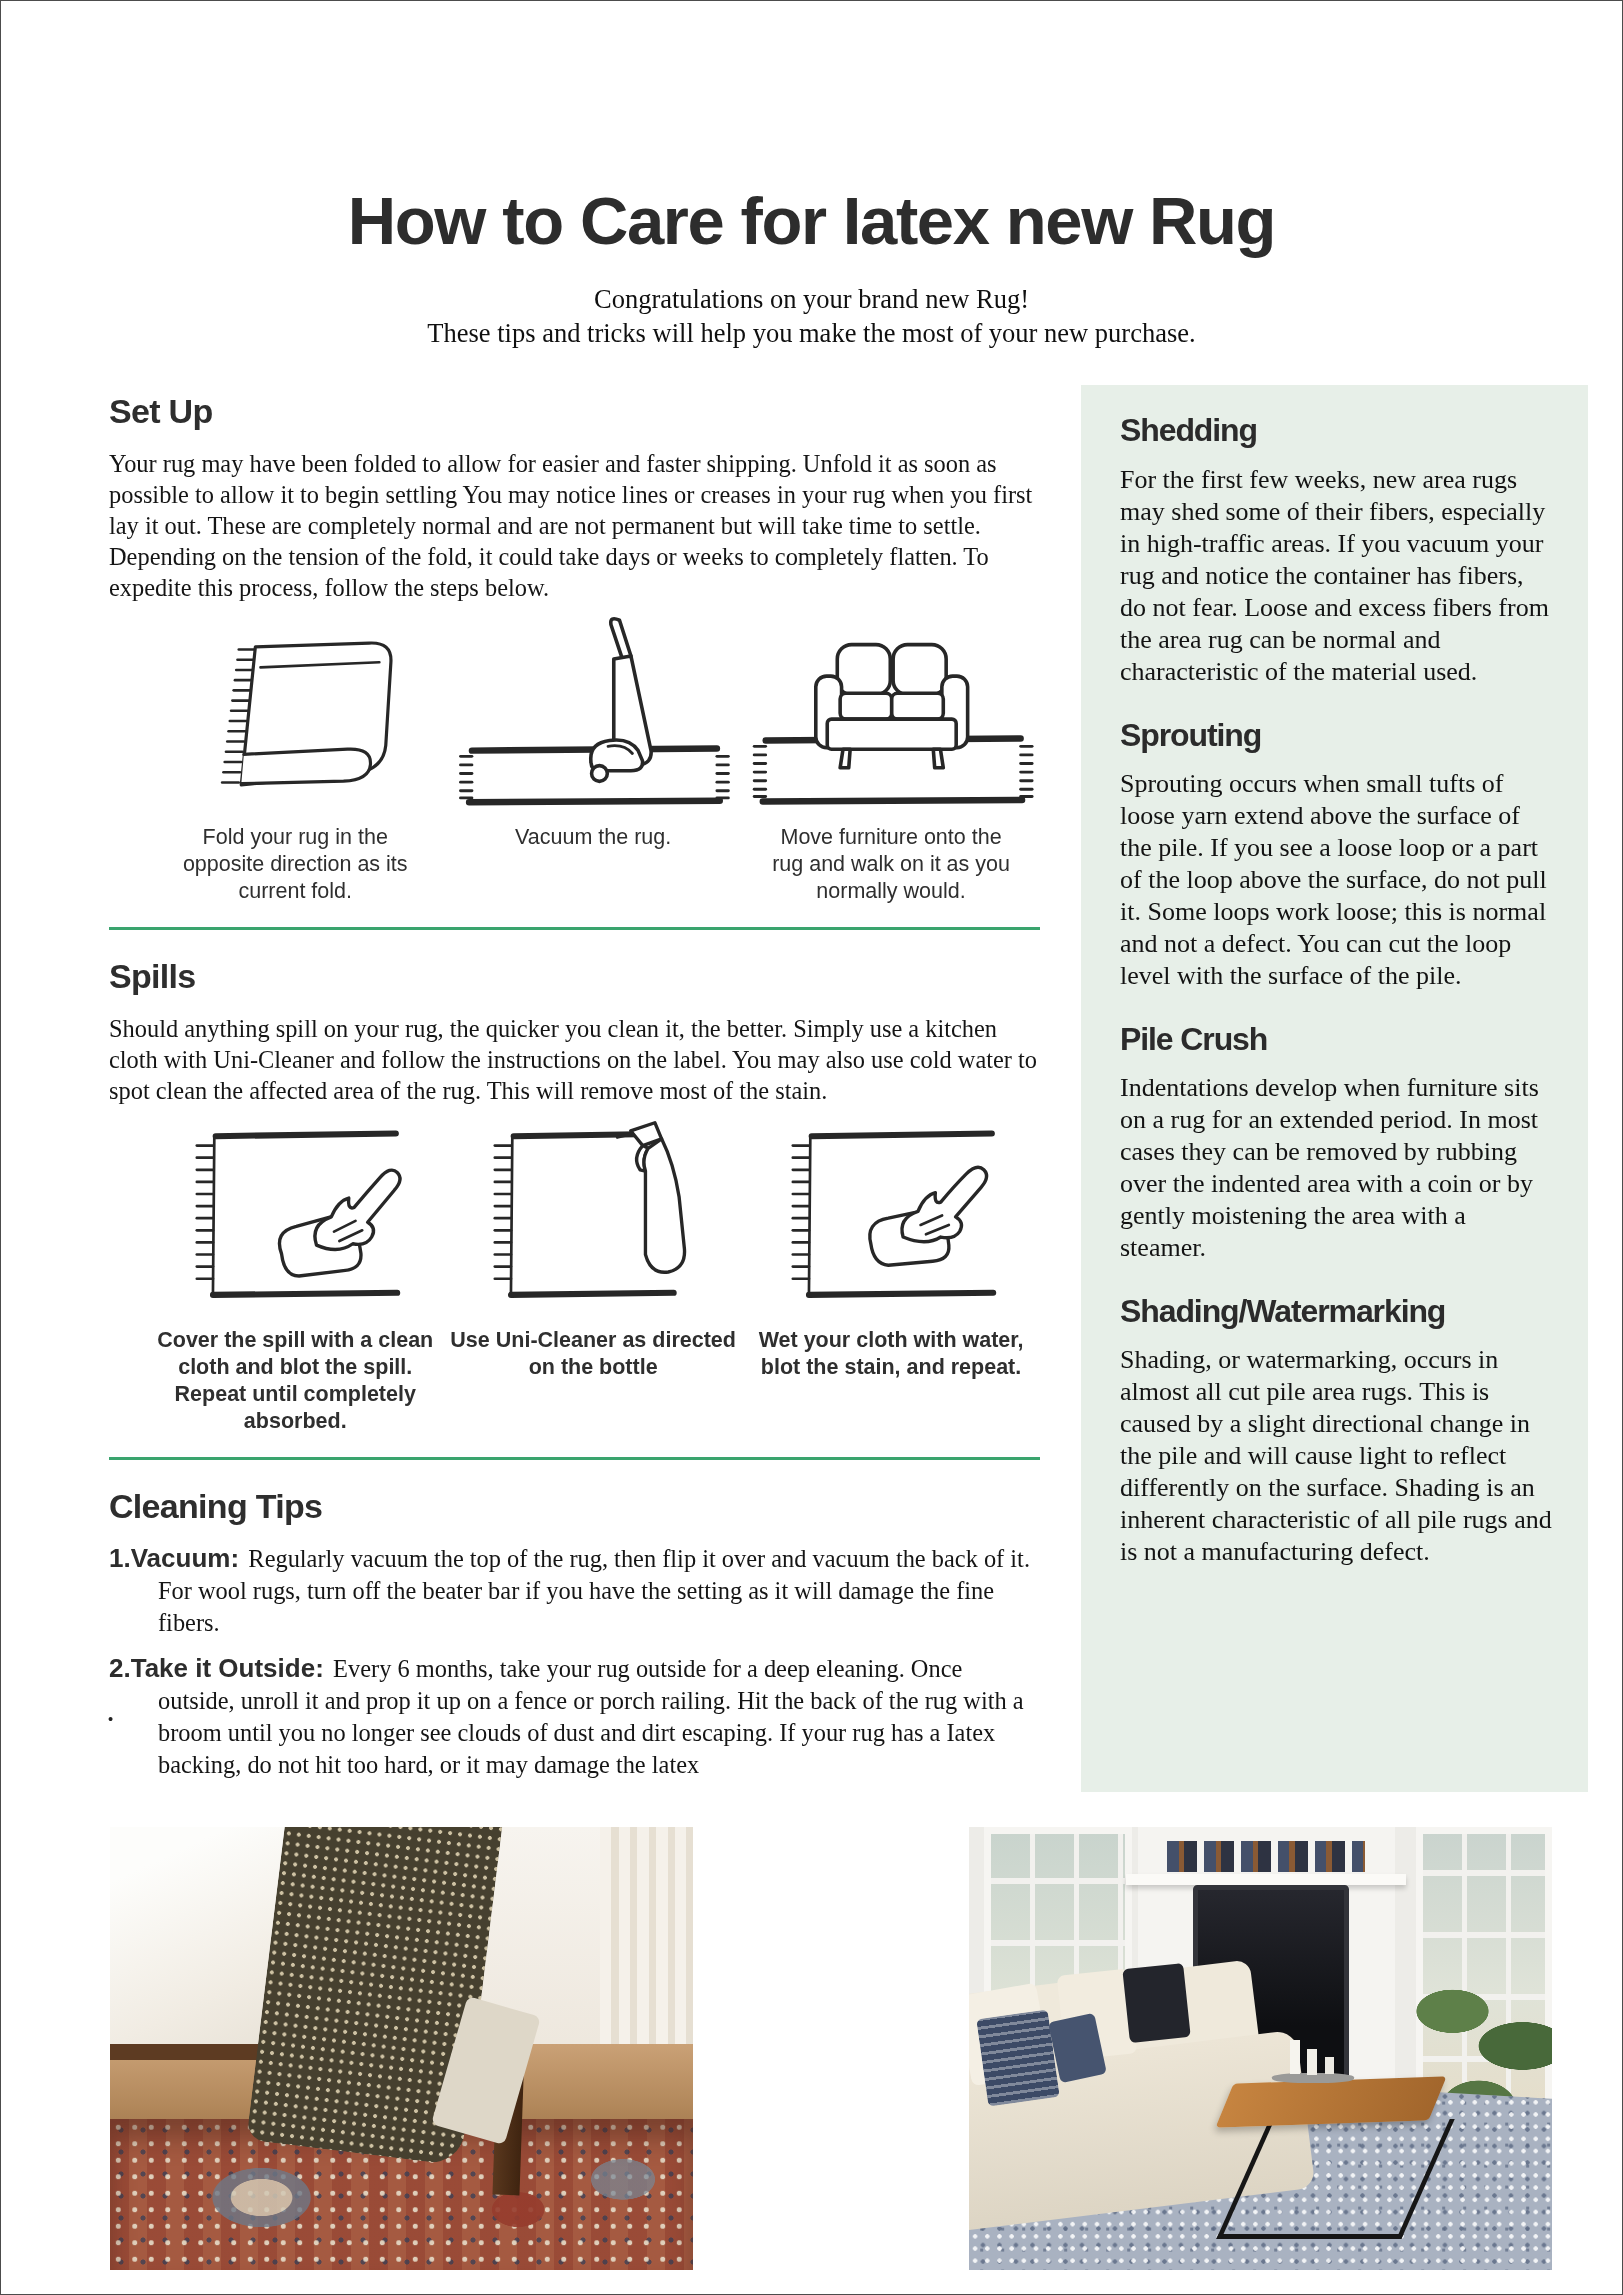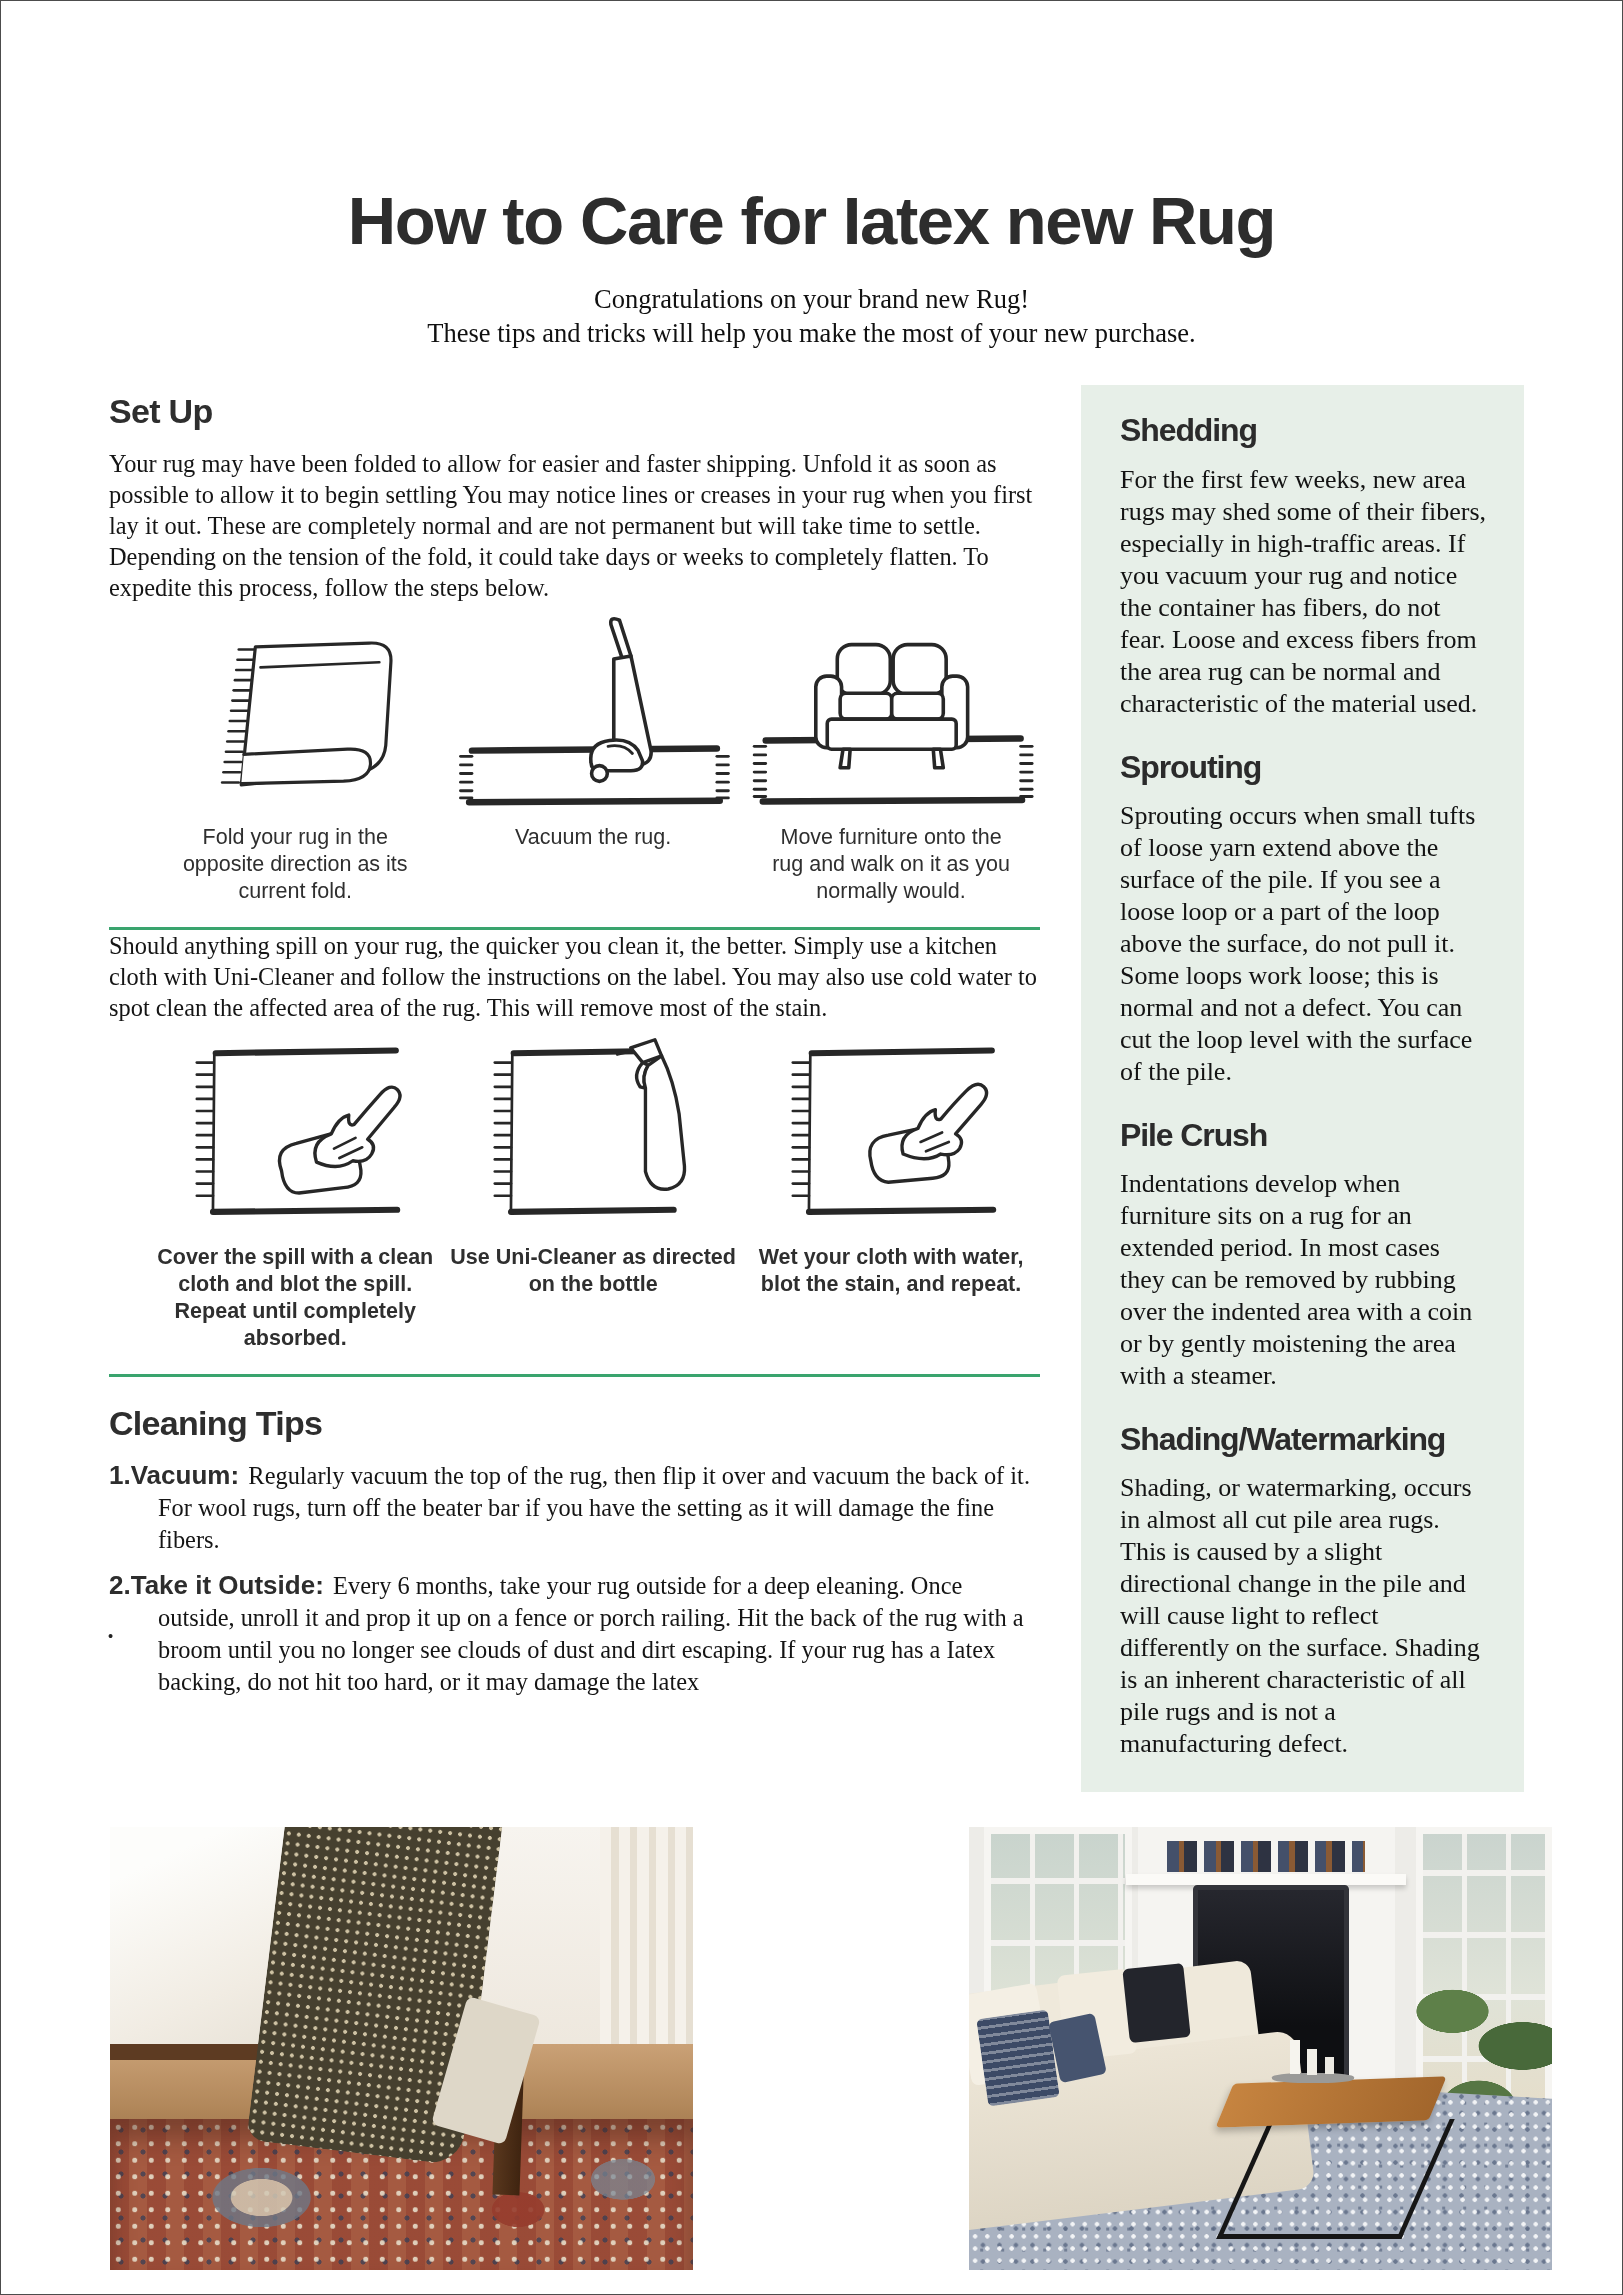--- a/index.html
+++ b/index.html
@@ -27,21 +27,21 @@
              text-align:center;line-height:27px;max-width:244px;}
   .figrow.spills figcaption.caption{max-width:308px;font-weight:bold;}
 
   .tip{position:relative;font:400 24.4px "Liberation Serif",serif;line-height:32px;
        margin:14.3px 0 0 0;padding-left:49px;text-indent:-49px;}
   .tip-num,.tip-label{font:700 26px "Liberation Sans",sans-serif;color:#2d2d2d;}
   .tip-label{margin-right:9.3px;text-align:center;}
   .stray-dot{position:absolute;left:-1.4px;top:46px;text-indent:0;font:700 24.4px "Liberation Serif",serif;color:#222;}
 
   
-  .sidebar{position:absolute;left:1080px;top:384px;width:443px;min-height:1407px;background:#e7efe8;
+  .sidebar{position:absolute;left:1080px;top:384px;width:507px;min-height:1407px;background:#e7efe8;
            box-sizing:border-box;padding:24.4px 36px 29px 39px;}
   .sidebar h3{font:700 32px "Liberation Sans",sans-serif;color:#2b2b2b;letter-spacing:-1.1px;margin:29px 0 14.3px 0;}
   .sidebar section:first-child h3{margin-top:2.9px;}
   .sidebar p{font:400 26px "Liberation Serif",serif;line-height:32px;margin:0;color:#131313;}
 
   
   .photo{position:absolute;top:1826px;width:583px;height:443px;overflow:hidden;background:#efece7;}
   .photo-left{left:109px;}
   .photo-right{left:968px;}
   .photo div{position:absolute;}
@@ -218,20 +218,21 @@
           <path class="art" d="M148,190 L144,216 L156,216 L158,190 Z"></path>
           <path class="art" d="M284,190 L288,216 L276,216 L274,190 Z"></path>
         </svg>
       </div>
       <figcaption class="caption">Move furniture onto the rug and walk on it as you normally would.</figcaption>
     </figure>
   </div>
 
   <div class="divider"></div>
 
+  <h2 class="sec">Spills</h2>
   <p class="body">Should anything spill on your rug, the quicker you clean it, the better. Simply use a kitchen cloth with Uni-Cleaner and follow the instructions on the label. You may also use cold water to spot clean the affected area of the rug. This will remove most of the stain.</p>
 
   <div class="figrow spills">
     <figure class="figure">
       <div class="fig-art">
         <svg width="258" height="195" viewBox="0 0 360 290">
           <g class="art-line">
             <line x1="34" y1="44" x2="58" y2="44"></line>
               <line x1="34" y1="62" x2="58" y2="62"></line>
             <line x1="34" y1="80" x2="58" y2="80"></line>

